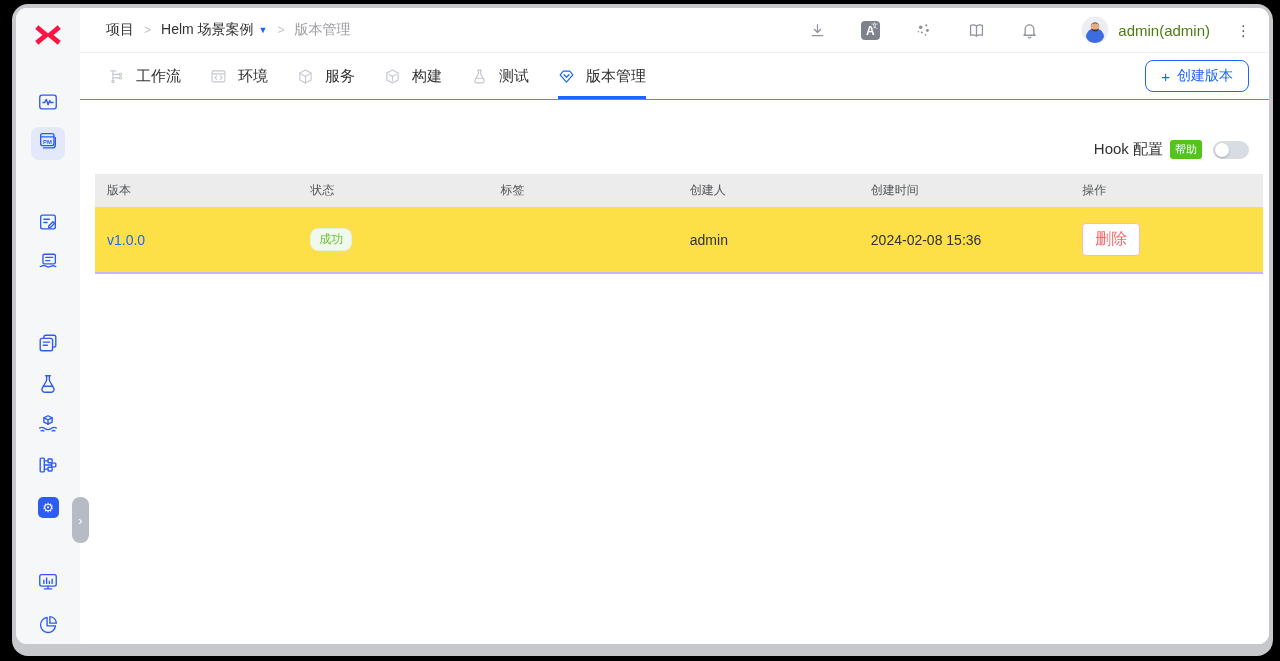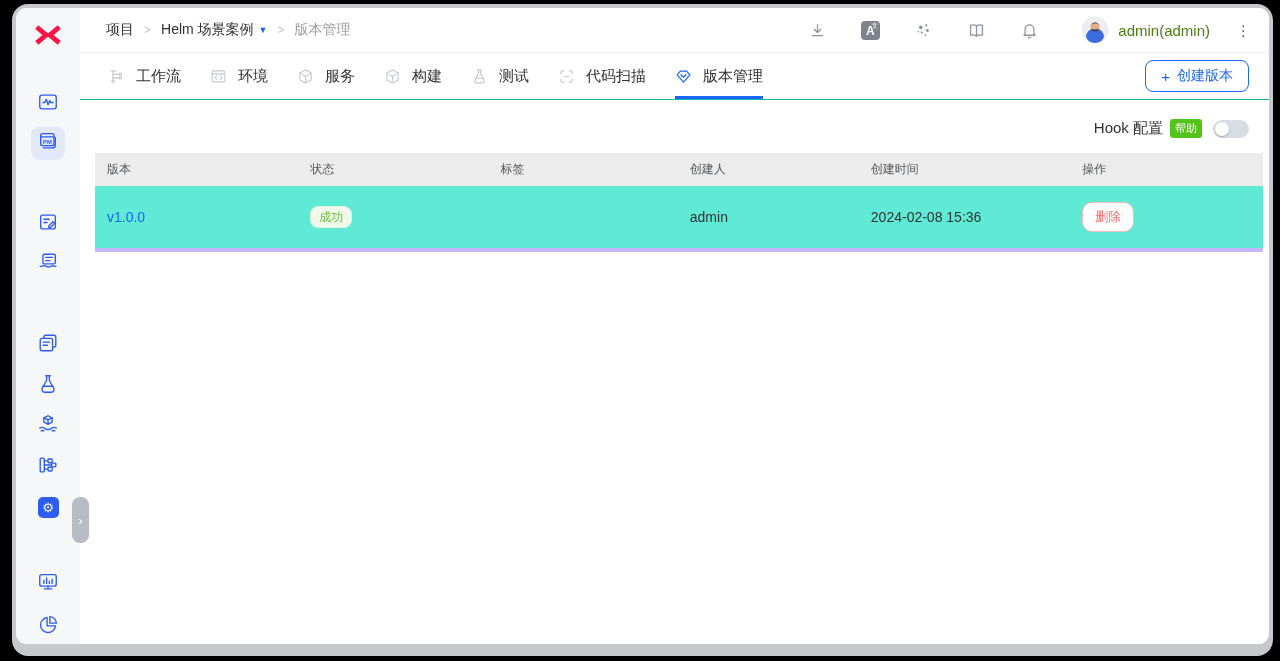--- a/index.html
+++ b/index.html
@@ -47,33 +47,33 @@
   .tab-icon{width:17px;height:17px;color:#c4c8cf;display:flex}
   .tab-icon svg{width:17px;height:17px}
   .tab-label{font-size:15px;color:#303133}
   .tab.active{border-bottom-color:var(--accent)}
   .tab.active .tab-icon{color:var(--accent)}
   .btn-create{margin-left:auto;align-self:center;background:#fff;border:1px solid var(--accent);color:var(--accent);border-radius:8px;padding:6px 15px;font-size:14px;display:flex;align-items:center;gap:7px;cursor:pointer;font-family:inherit}
   .btn-create .plus{font-size:15px;line-height:1}
 
   
   .content{flex:1;background:#fff;overflow:hidden}
-  .hook-row{display:flex;justify-content:flex-end;align-items:center;margin:19px 20px 15px 0}
+  .hook-row{display:flex;justify-content:flex-end;align-items:center;margin:40px 20px 15px 0}
   .hook-label{font-size:15px;color:#303133}
   .help-badge{background:var(--help-bg);color:#fff;font-size:11px;padding:2px 5px;border-radius:3px;margin-left:7px;cursor:pointer}
   .switch{width:36px;height:18px;border-radius:9px;background:#d8dce3;position:relative;margin-left:11px;cursor:pointer}
   .switch::after{content:"";position:absolute;left:2px;top:2px;width:14px;height:14px;border-radius:50%;background:#fff;box-shadow:0 1px 2px rgba(0,0,0,.25)}
 
   .table-wrap{margin:0 6px 0 15px}
   table{width:100%;border-collapse:collapse;table-layout:fixed}
   th{background:#ececec;color:#55575a;font-weight:400;font-size:12px;text-align:left;padding:8px 12px;height:31px}
-  td{padding:16px 12px;height:47px;border-bottom:4px solid #c4b5fd;font-size:14px;color:#303133;background:#5eead4}
+  td{padding:16px 12px;height:47px;border-bottom:2px solid #c4b5fd;font-size:14px;color:#303133;background:#fde047}
   .link{color:var(--accent);cursor:pointer}
   .badge-success{display:inline-block;background:var(--success-bg);color:var(--success-text);border:1px solid var(--success-border);border-radius:8px;font-size:12px;padding:3px 8px;line-height:1.2}
-  .btn-delete{background:#fff;border:1px solid var(--danger-border);color:var(--danger);border-radius:10px;font-size:13px;padding:5px 12px;cursor:pointer;font-family:Liberation Sans, sans-serif}
+  .btn-delete{background:#fff;border:1px solid var(--danger-border);color:var(--danger);border-radius:4px;font-size:16px;padding:5px 12px;cursor:pointer;font-family:Liberation Sans, sans-serif}
 </style>
 </head>
 <body>
 
 <div class="frame">
   <div class="window">
 
     <div class="sidebar">
       <div class="logo">
         <span>
@@ -306,29 +306,20 @@
         </div>
         <div class="tab">
           <span class="tab-icon">
             <svg viewBox="0 0 24 24" stroke="currentColor" fill="none" stroke-width="1.6" stroke-linecap="round" stroke-linejoin="round">
               <path d="M9.5 3h5"></path>
               <path d="M10.5 3v5.2L5.6 16.8a3 3 0 0 0 2.7 4.2h7.4a3 3 0 0 0 2.7-4.2L13.5 8.2V3"></path>
               <path d="M7 14.5h10"></path>
             </svg>
           </span>
           <span class="tab-label">测试</span>
-        </div>
-        <div class="tab">
-          <span class="tab-icon">
-            <svg viewBox="0 0 24 24" stroke="currentColor" fill="none" stroke-width="1.6" stroke-linecap="round" stroke-linejoin="round">
-              <path d="M4 8V6a2 2 0 0 1 2-2h2M16 4h2a2 2 0 0 1 2 2v2M20 16v2a2 2 0 0 1-2 2h-2M8 20H6a2 2 0 0 1-2-2v-2"></path>
-              <path d="M8.5 12h7"></path>
-            </svg>
-          </span>
-          <span class="tab-label">代码扫描</span>
         </div>
         <div class="tab active">
           <span class="tab-icon">
             <svg viewBox="0 0 24 24" stroke="currentColor" fill="none" stroke-width="1.7" stroke-linecap="round" stroke-linejoin="round">
               <path d="M7.5 4.5h9L21 9.8 12 20 3 9.8z"></path>
               <path d="M8.5 9.5l3.5 3.5 3.5-3.5"></path>
             </svg>
           </span>
           <span class="tab-label">版本管理</span>
         </div>

